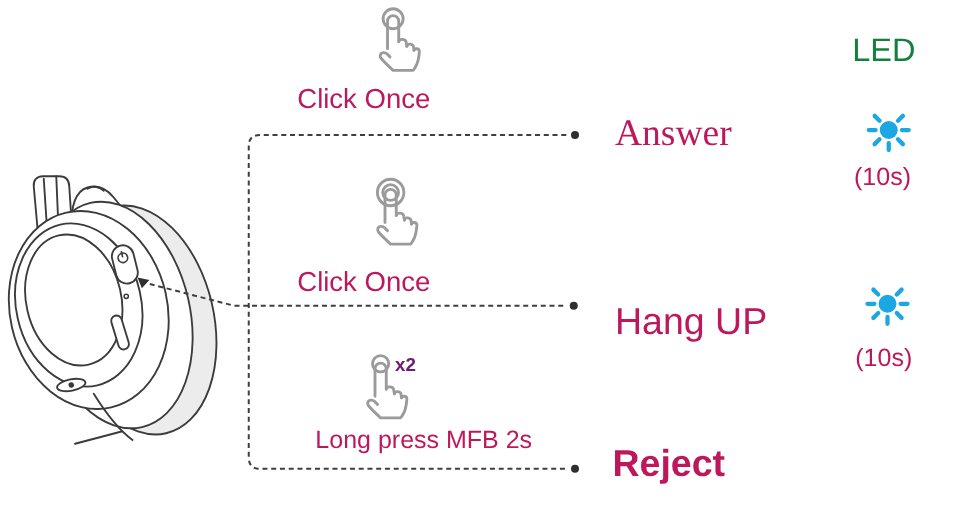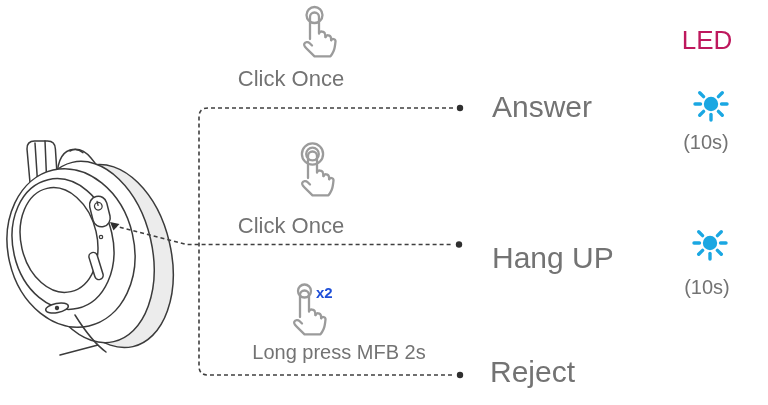--- a/index.html
+++ b/index.html
@@ -1,27 +1,27 @@
 <!DOCTYPE html>
 <html><head>
 <meta charset="utf-8">
 <style>
   html,body{margin:0;padding:0;background:#fff;}
   .canvas{
     position:relative;width:768px;height:405px;background:#ffffff;overflow:hidden;
     font-family:"Liberation Sans", sans-serif;
   }
   .abs{position:absolute;}
-  .lbl{color:#737373;white-space:nowrap;}
+  .lbl{color:#be185d;white-space:nowrap;}
   .gesture{font-size:22px;text-align:center;}
   .gesture.long{font-size:20px;}
   .action{font-size:30px;}
-  .led-head{font-size:26px;text-align:center;color:#be185d;}
+  .led-head{font-size:26px;text-align:center;color:#15803d;}
   .dur{font-size:20px;text-align:center;}
-  .x2{font-size:15px;font-weight:bold;color:#1d4ed8;}
+  .x2{font-size:15px;font-weight:bold;color:#701a75;}
   svg{display:block;overflow:visible;}
 </style>
 </head>
 <body>
 
 <div class="canvas">
 
   <svg width="0" height="0" class="abs" aria-hidden="true">
     <defs>
       <g id="hand-tap" fill="none" stroke="#9b9b9b" stroke-width="2.3" stroke-linecap="round" stroke-linejoin="round">
@@ -106,23 +106,23 @@
 
   <svg class="abs" style="left:286px;top:281px;" width="46" height="58" viewBox="0 0 46 58">
     <circle cx="18.5" cy="10" r="6.5" fill="none" stroke="#9b9b9b" stroke-width="2.3"></circle>
     <g transform="translate(-4,1)">
         <use href="#hand-tap"></use>
       </g>
   </svg>
   <span class="abs x2" style="left:316px;top:284px;">x2</span>
   <div class="abs lbl gesture long" style="left:204px;top:341px;width:270px;">Long press MFB 2s</div>
 
-  <div class="abs lbl action" style="left:492px;top:90px;">Answer</div>
+  <div class="abs lbl action" style="left:492px;top:90px;font-family:Liberation Serif, serif;">Answer</div>
   <div class="abs lbl action" style="left:492px;top:241px;">Hang UP</div>
-  <div class="abs lbl action" style="left:490px;top:355px;">Reject</div>
+  <div class="abs lbl action" style="left:490px;top:355px;font-weight:bold;">Reject</div>
 
   <div class="abs lbl led-head" style="left:672px;top:25px;width:70px;">LED</div>
 
   <svg class="abs" style="left:689px;top:82px;" width="44" height="44" viewBox="-22 -22 44 44">
       <use href="#led-flash"></use>
     </svg>
   <div class="abs lbl dur" style="left:656px;top:131px;width:100px;">(10s)</div>
 
   <svg class="abs" style="left:688px;top:221px;" width="44" height="44" viewBox="-22 -22 44 44">
       <use href="#led-flash"></use>

